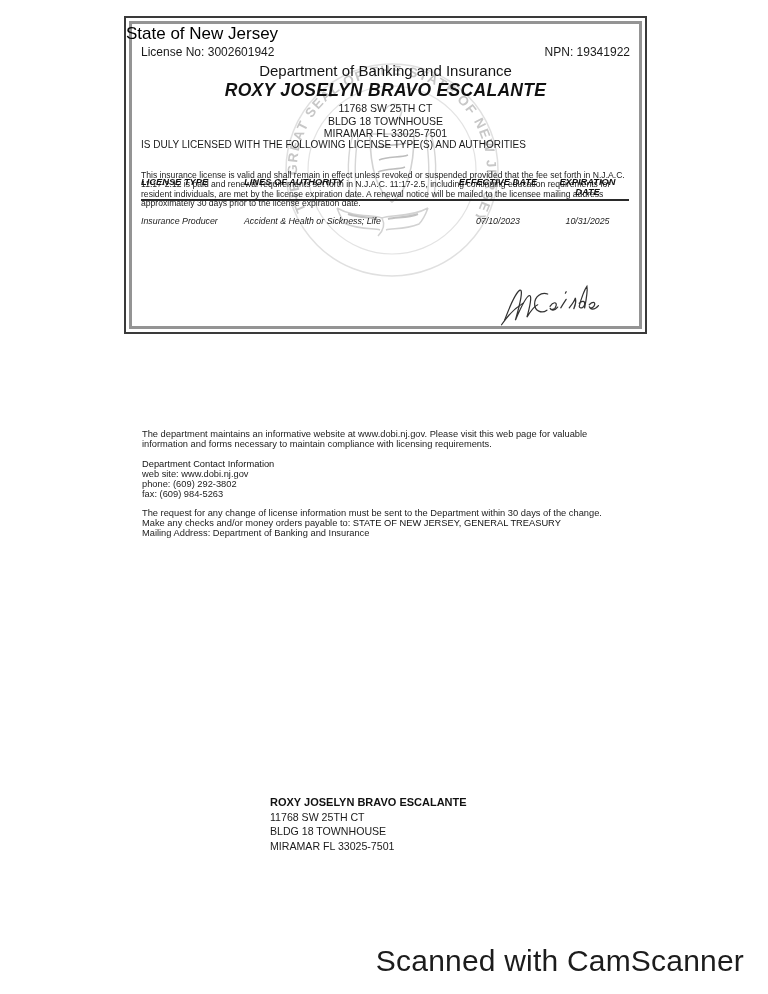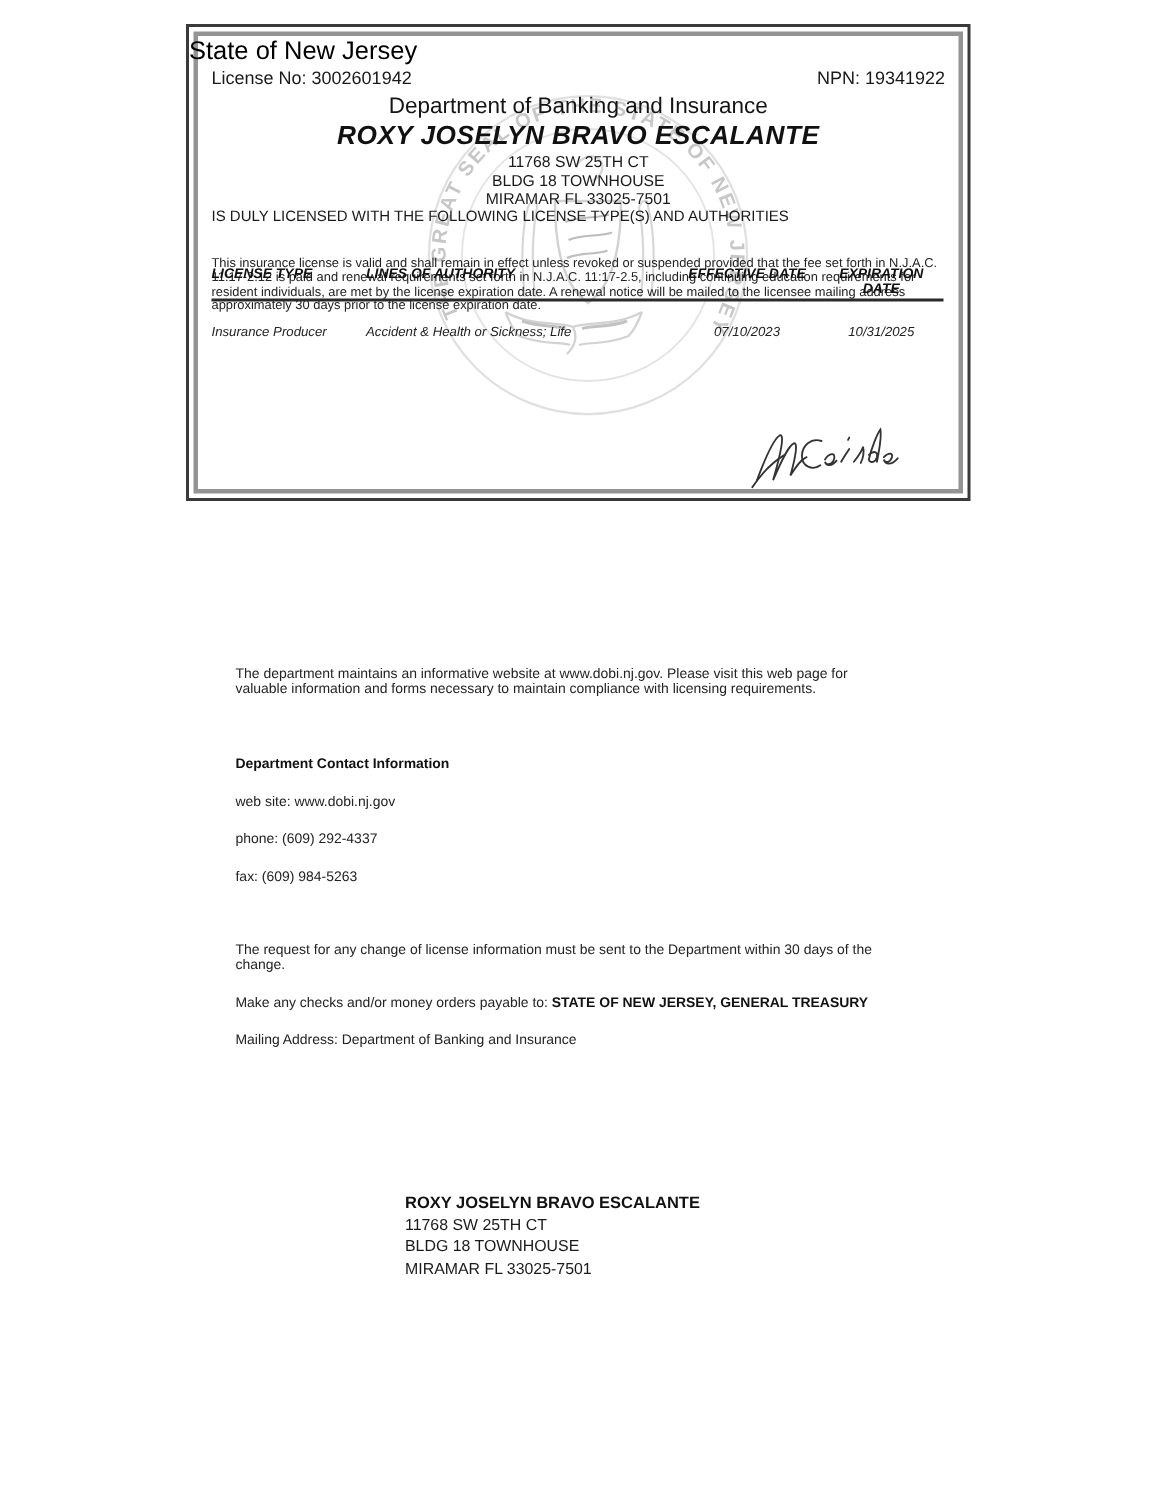--- a/index.html
+++ b/index.html
@@ -60,23 +60,23 @@
   .lt-head .c3,.lt-head .c4{}
 
   .seal{position:absolute;left:156px;top:42px;width:220px;height:220px;z-index:1;}
   .signature{position:absolute;left:374px;top:262px;width:100px;height:48px;z-index:3;}
 
   
   .info{
     position:absolute;left:142px;top:430px;width:470px;
     font-size:9.3px;line-height:9.9px;color:#222;
   }
-  .info p{margin:15px;}
+  .info p{margin:0;}
   .gap{height:10px;}
-  .b{font-weight:bold;color:#111;}
+  .b{font-weight:normal;color:#111;}
 
   
   .mailblock{
     position:absolute;left:270px;top:795px;
     font-size:10.6px;line-height:14.6px;color:#1a1a1a;
   }
   .mailblock .name{font-weight:bold;font-size:11px;color:#111;}
 
   
   .footer{
@@ -164,29 +164,30 @@
         </g>
       </svg>
     </div>
   </div>
 
   <div class="info">
     <p>The department maintains an informative website at www.dobi.nj.gov. Please visit this web page for valuable information and forms necessary to maintain compliance with licensing requirements.</p>
     <div class="gap"></div>
     <p class="b">Department Contact Information</p>
     <p>web site: www.dobi.nj.gov</p>
-    <p>phone: (609) 292-4337</p>
+    <p>phone: (609) 292-3802</p>
     <p>fax: (609) 984-5263</p>
     <div class="gap"></div>
     <p>The request for any change of license information must be sent to the Department within 30 days of the change.</p>
     <p><span>Make any checks and/or money orders payable to: </span><span class="b">STATE OF NEW JERSEY, GENERAL TREASURY</span></p>
     <p>Mailing Address: Department of Banking and Insurance</p>
   </div>
 
   <div class="mailblock">
     <div class="name">ROXY JOSELYN BRAVO ESCALANTE</div>
     <div>11768 SW 25TH CT</div>
     <div>BLDG 18 TOWNHOUSE</div>
     <div>MIRAMAR FL 33025-7501</div>
   </div>
 
+  <div class="footer">Scanned with CamScanner</div>
 
 </div>
 
 </body></html>

